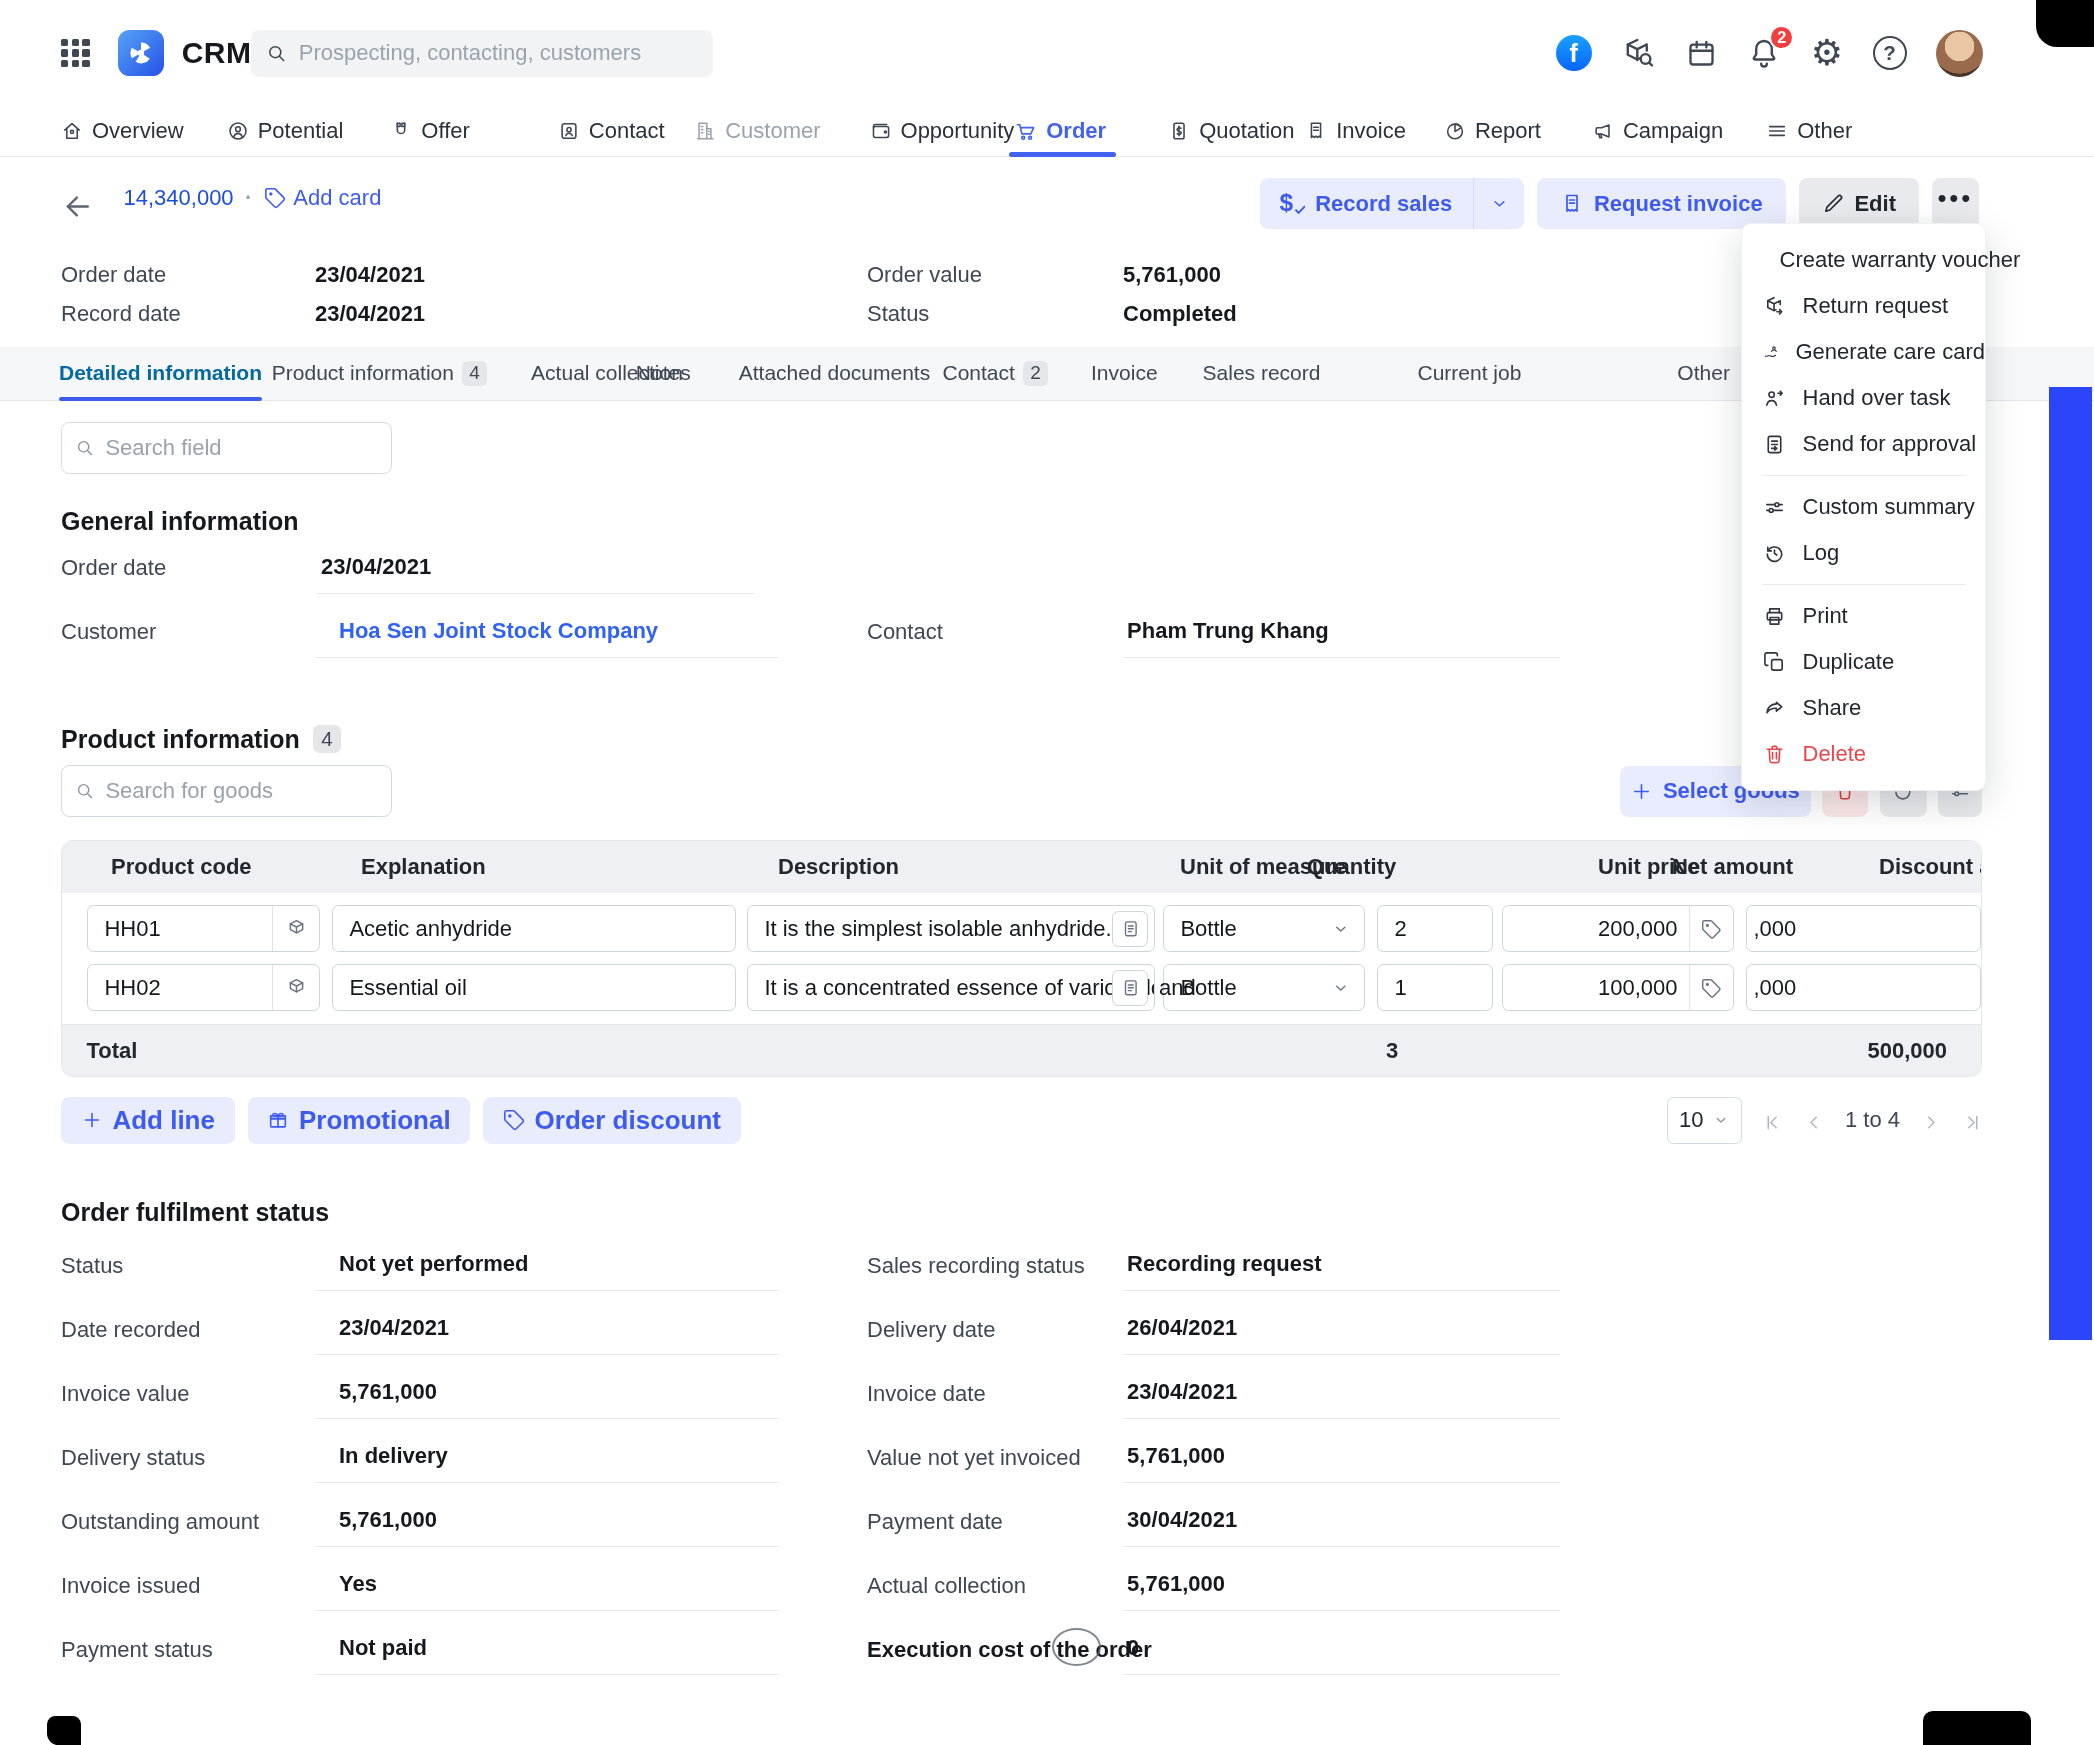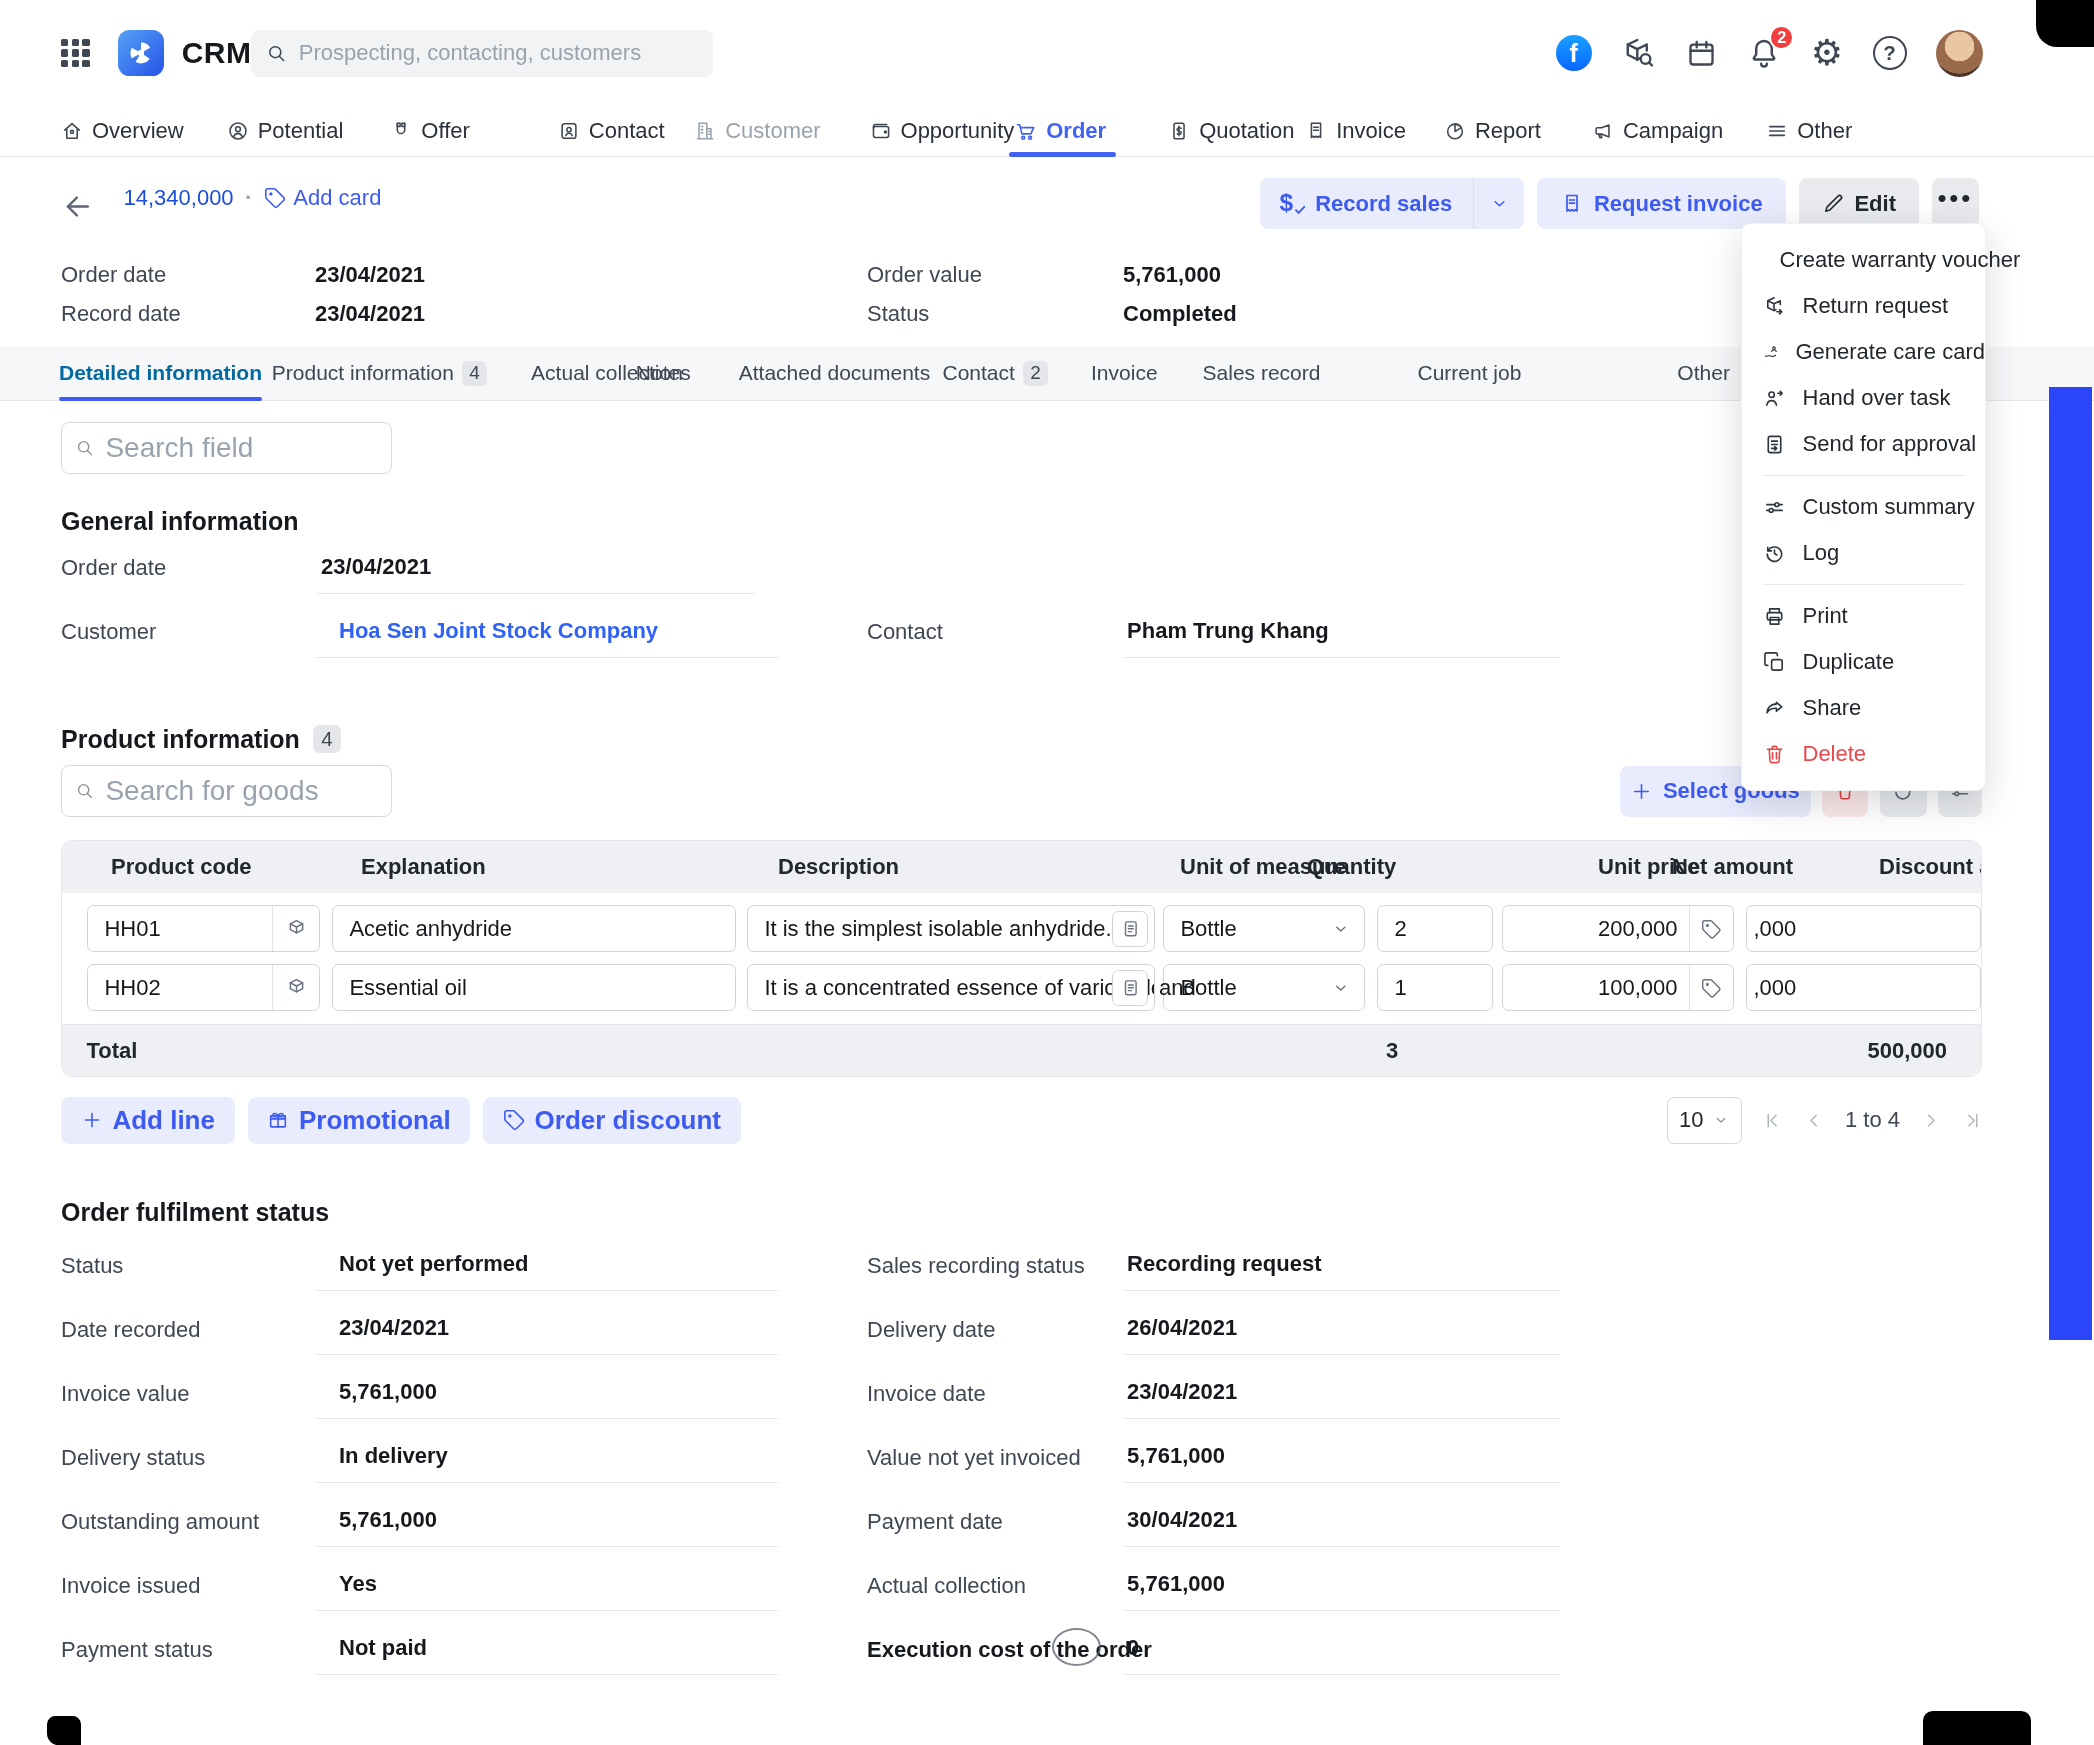--- a/index.html
+++ b/index.html
@@ -75,21 +75,21 @@
   
   .tabs-band { margin-top:6.5px; height:54px; background:#f6f7f9; border-bottom:1.6px solid #e4e6ea; display:flex; align-items:center; padding-left:59px; position:relative; }
   .tab { display:flex; align-items:center; gap:8.2px; font-size:21px; color:#3f4753; white-space:nowrap; cursor:pointer; position:relative; height:100%; }
   .tab.active { color:#0369a1; font-weight:600; }
   .tab.active::after { content:""; position:absolute; left:0; bottom:-1.6px; width:100%; height:4.1px; border-radius:3.3px; background:#3d5af1; }
   .tab-badge { min-width:25px; height:25px; border-radius:5.7px; background:#e4e6ea; color:#3f4753; font-size:19px; font-weight:500; display:flex; align-items:center; justify-content:center; padding:0 5.7px; }
 
   
   .content { padding:0 61px; }
   .search-box { margin-top:21px; width:331px; height:52px; border:1.2px solid #d4d9df; border-radius:8.2px; display:flex; align-items:center; padding:0 13px; background:#fff; }
-  .search-box input { border:none; outline:none; font-size:28px; color:#7f1d1d; width:100%; margin-left:10.6px; background:transparent; font-family:inherit; }
+  .search-box input { border:none; outline:none; font-size:22px; color:#7f1d1d; width:100%; margin-left:10.6px; background:transparent; font-family:inherit; }
   .search-box input::placeholder { color:#9aa3ad; }
   h2.sec { font-size:25px; font-weight:700; color:#15181d; }
   .g-head { margin-top:33px; }
   .fields { margin-top:18px; }
   .frow { display:flex; align-items:flex-start; height:64px; font-size:22px; }
   .fpair-l { display:flex; width:806px; }
   .fpair-l .flbl { width:254px; color:#3f4753; padding-top:1.6px; white-space:nowrap; }
   .fpair-l .fval { width:463px; border-bottom:0.8px solid #e6e8ec; padding:0 0 13px 24px; font-weight:600; }
   .fpair-r { display:flex; }
   .fpair-r .flbl { width:256px; color:#3f4753; padding-top:1.6px; white-space:nowrap; }
@@ -122,21 +122,21 @@
   .overflow-and { position:absolute; left:1097px; top:16.4px; font-size:22px; color:#15181d; z-index:3; }
   .tfoot { position:relative; height:52px; background:#eef0f3; border-top:0.8px solid #e3e6ea; font-size:22px; font-weight:600; color:#22262d; }
   .tfoot span { position:absolute; top:50%; transform:translateY(-50%); }
 
   .t-footer { margin-top:19.6px; width:1921px; display:flex; align-items:center; }
   .t-footer .left { display:flex; gap:13px; }
   .sm-btn { height:47px; border-radius:8.2px; background:#e9ecfc; color:#3d5af1; font-size:26px; font-weight:600; display:flex; align-items:center; gap:9.8px; padding:0 19.6px; cursor:pointer; }
   .sm-btn .ico { stroke:#3d5af1; }
   .pager { margin-left:auto; display:flex; align-items:center; gap:21px; }
   .psize { width:75px; height:47px; border:1.2px solid #d4d9df; border-radius:6.5px; display:flex; align-items:center; justify-content:center; gap:8.2px; font-size:22px; color:#22262d; cursor:pointer; }
-  .pnav { display:flex; align-items:center; gap:20px; color:#aeb5bd; }
+  .pnav { display:flex; align-items:flex-end; gap:20px; color:#aeb5bd; }
   .prange { font-size:22px; color:#3f4753; }
   .pnav .ico { stroke:#aeb5bd; }
 
   
   .ful-head { margin-top:54px; }
   .ful-rows { margin-top:24.5px; }
 
   
   .menu { position:absolute; left:1741px; top:223px; width:245px; background:#fff; border-radius:9.8px; border:0.8px solid #f0f1f4; box-shadow:0 11.5px 36px rgba(16,24,40,.16); padding:13px 0; z-index:50; }
   .m-item { display:flex; align-items:center; gap:17px; height:46px; padding-left:20.5px; font-size:22px; color:#22262d; cursor:pointer; white-space:nowrap; }

